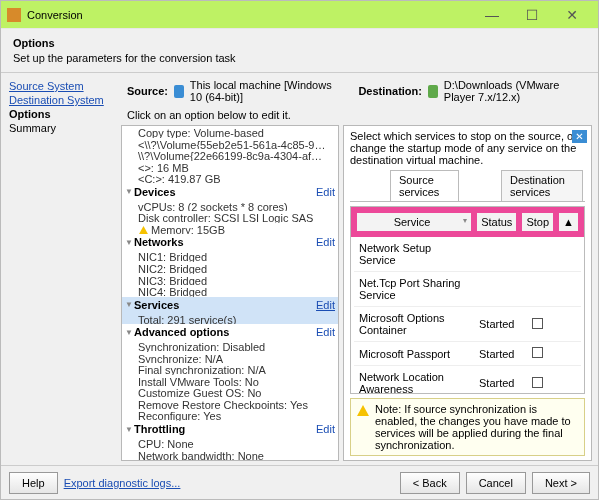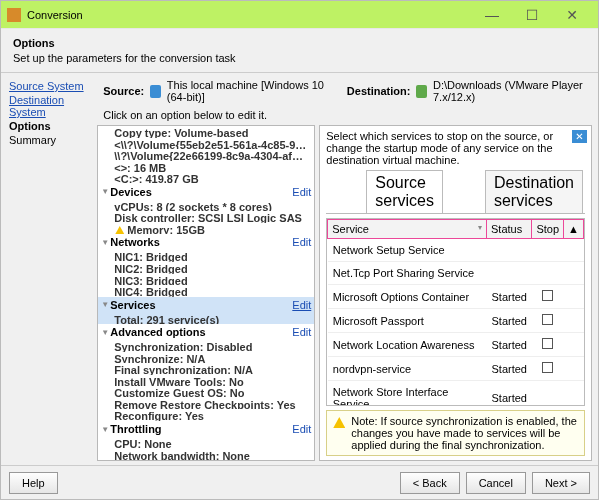--- a/index.html
+++ b/index.html
@@ -24,31 +24,31 @@
     .panels { flex: 1; display: flex; gap: 4px; overflow: hidden; }
     .panel { border: 1px solid #b8b8b8; background: #fff; display: flex; flex-direction: column; }
     .panel.left { width: 218px; overflow-y: auto; font-size: 10.5px; }
     .panel.right { flex: 1; }
     .group-hdr { display: flex; align-items: center; padding: 2px 3px; cursor: pointer; }
     .group-hdr .tw { width: 9px; color: #888; font-size: 8px; }
     .group-hdr .nm { font-weight: 700; flex: 1; }
     .group-hdr .ed { color: #1a4db3; cursor: pointer; }
     .group-hdr.sel { background: #d0e3f7; }
     .group-hdr.sel .ed { text-decoration: underline; }
-    .item { padding: 1px 0 1px 16px; color: #333; white-space: nowrap; overflow: hidden; text-overflow: ellipsis; font-weight: bold; }
+    .item { padding: 1px 0 1px 16px; color: #333; white-space: nowrap; overflow: hidden; text-overflow: ellipsis; }
     .item .warn { display: inline-block; width: 11px; height: 10px; background: #f6c200; clip-path: polygon(50% 0,100% 100%,0 100%); margin-right: 2px; vertical-align: middle; }
     .item.sel { background: #d0e3f7; }
     .right-top { padding: 4px 6px; position: relative; }
     .right-top .close { position: absolute; right: 4px; top: 4px; width: 15px; height: 13px; background: #3a8dd4; color: #fff; text-align: center; line-height: 13px; font-size: 10px; cursor: pointer; }
     .tabs { display: flex; border-bottom: 1px solid #bbb; margin: 0 6px; }
-    .tab { padding: 3px 8px; border: 1px solid #bbb; border-bottom: none; margin-right: 2px; background: #f5f5f5; cursor: pointer; font-size: 16px; margin-left: 40px; }
+    .tab { padding: 3px 8px; border: 1px solid #bbb; border-bottom: none; margin-right: 2px; background: #f5f5f5; cursor: pointer; font-size: 11px; margin-left: 40px; }
     .tab.active { background: #fff; }
     .tablewrap { flex: 1; margin: 4px 6px; border: 1px solid #bbb; overflow: auto; background: #fff; }
     table { width: 100%; border-collapse: collapse; font-size: 10.5px; }
-    th { text-align: left; background: #f3f3f3; border: 1px solid #ec4899; padding: 3px 4px; font-weight: 400; position: relative; }
+    th { text-align: center; background: #f3f3f3; border: 6px solid #ec4899; padding: 3px 4px; font-weight: 400; position: relative; }
     th .sort { float: right; color: #888; font-size: 8px; }
     td { border-bottom: 1px solid #eee; padding: 5px 5px; }
     td.cb { text-align: center; }
     .cbx { display: inline-block; width: 11px; height: 11px; border: 1px solid #555; }
     .note { margin: 0 6px 4px 6px; padding: 4px 6px; background: #fffff0; border: 1px solid #d8d088; display: flex; gap: 6px; align-items: flex-start; font-size: 10.5px; }
     .note .warn { display: inline-block; width: 12px; height: 11px; background: #f6c200; clip-path: polygon(50% 0,100% 100%,0 100%); flex-shrink:0; margin-top:2px; }
     .footer { height: 34px; border-top: 1px solid #ccc; display: flex; align-items: center; padding: 0 8px; background: #f0f0f0; gap: 6px; }
     .footer .btn { height: 22px; padding: 0 12px; border: 1px solid #999; background: linear-gradient(#fefefe,#e6e6e6); cursor: pointer; line-height: 20px;}
     .footer .link { color: #1a4db3; text-decoration: underline; cursor: pointer; }
     ::-webkit-scrollbar { width: 14px;} ::-webkit-scrollbar-thumb{background:#c8c8c8;border:1px solid #aaa;}
@@ -206,17 +206,18 @@
           <span class="warn"></span>
           <span>Note: If source synchronization is enabled, the changes you have made to services will be applied during the final synchronization.</span>
         </div>
       </div>
     </div>
   </div>
 </div>
 
 <div class="footer">
   <button class="btn">Help</button>
+  <span class="link">Export diagnostic logs...</span>
   <span style="flex:1"></span>
   <button class="btn">&lt; Back</button>
   <button class="btn">Cancel</button>
   <button class="btn">Next &gt;</button>
 </div>
 
 </body></html>

